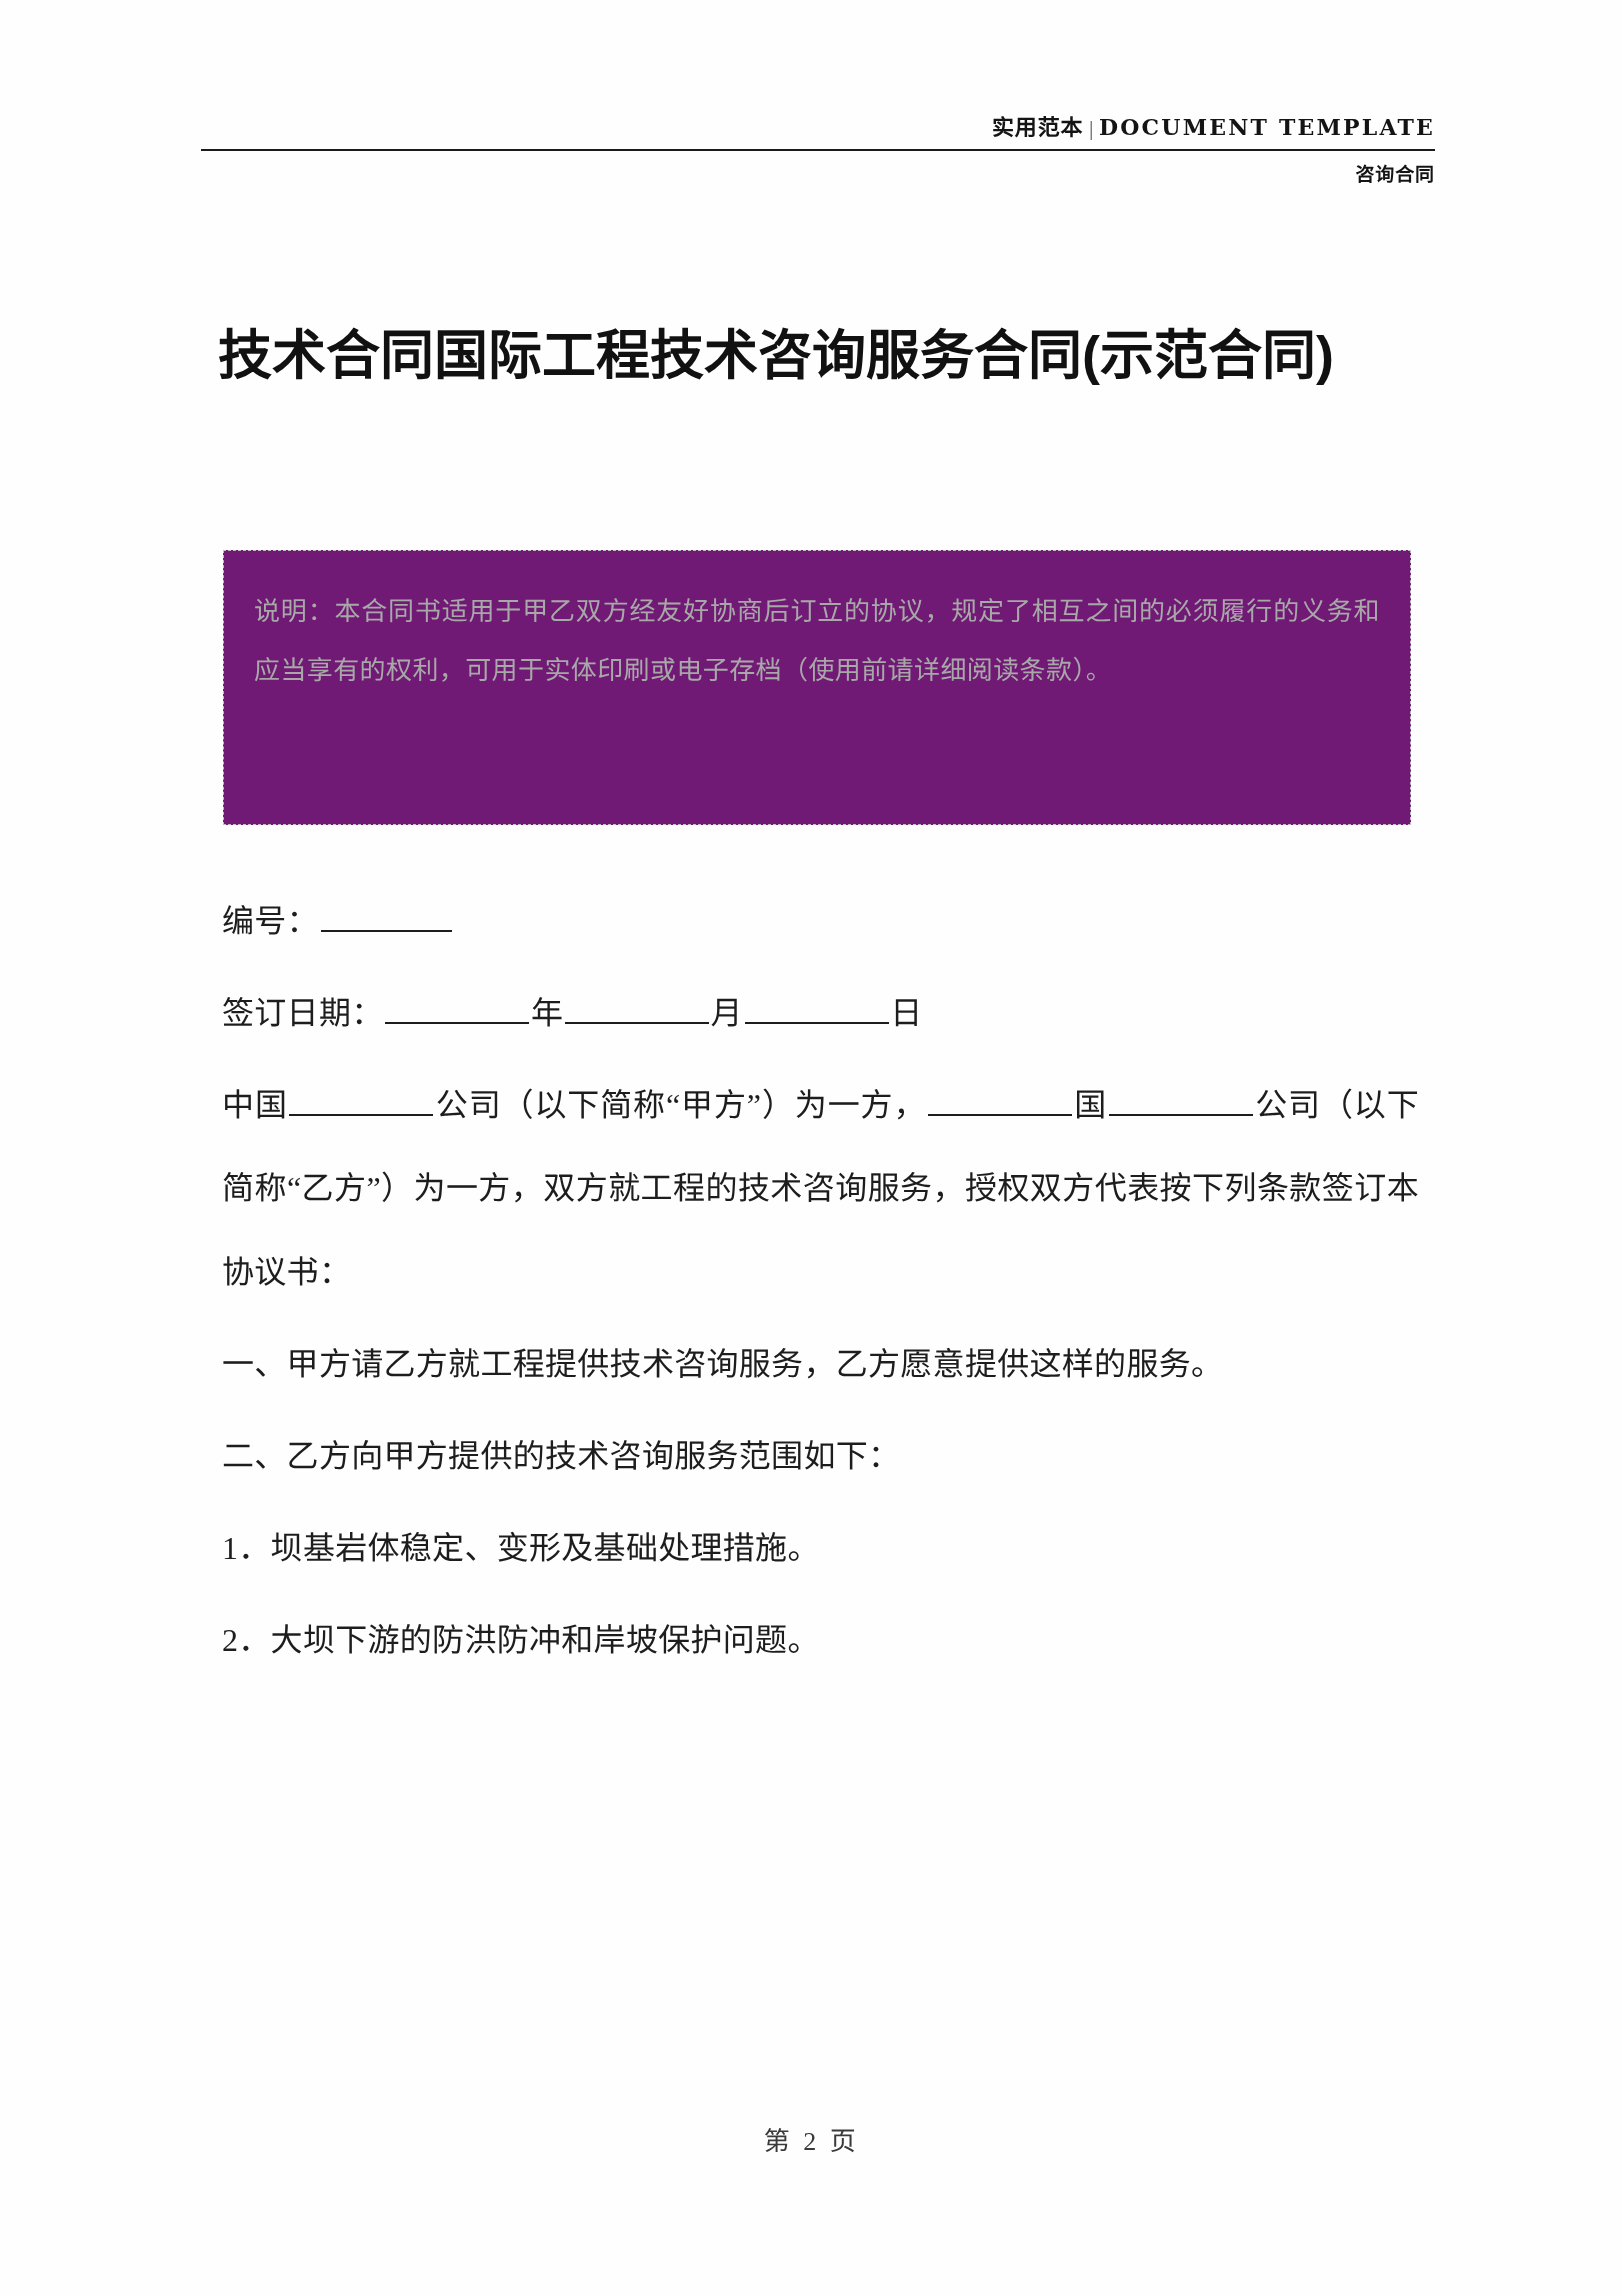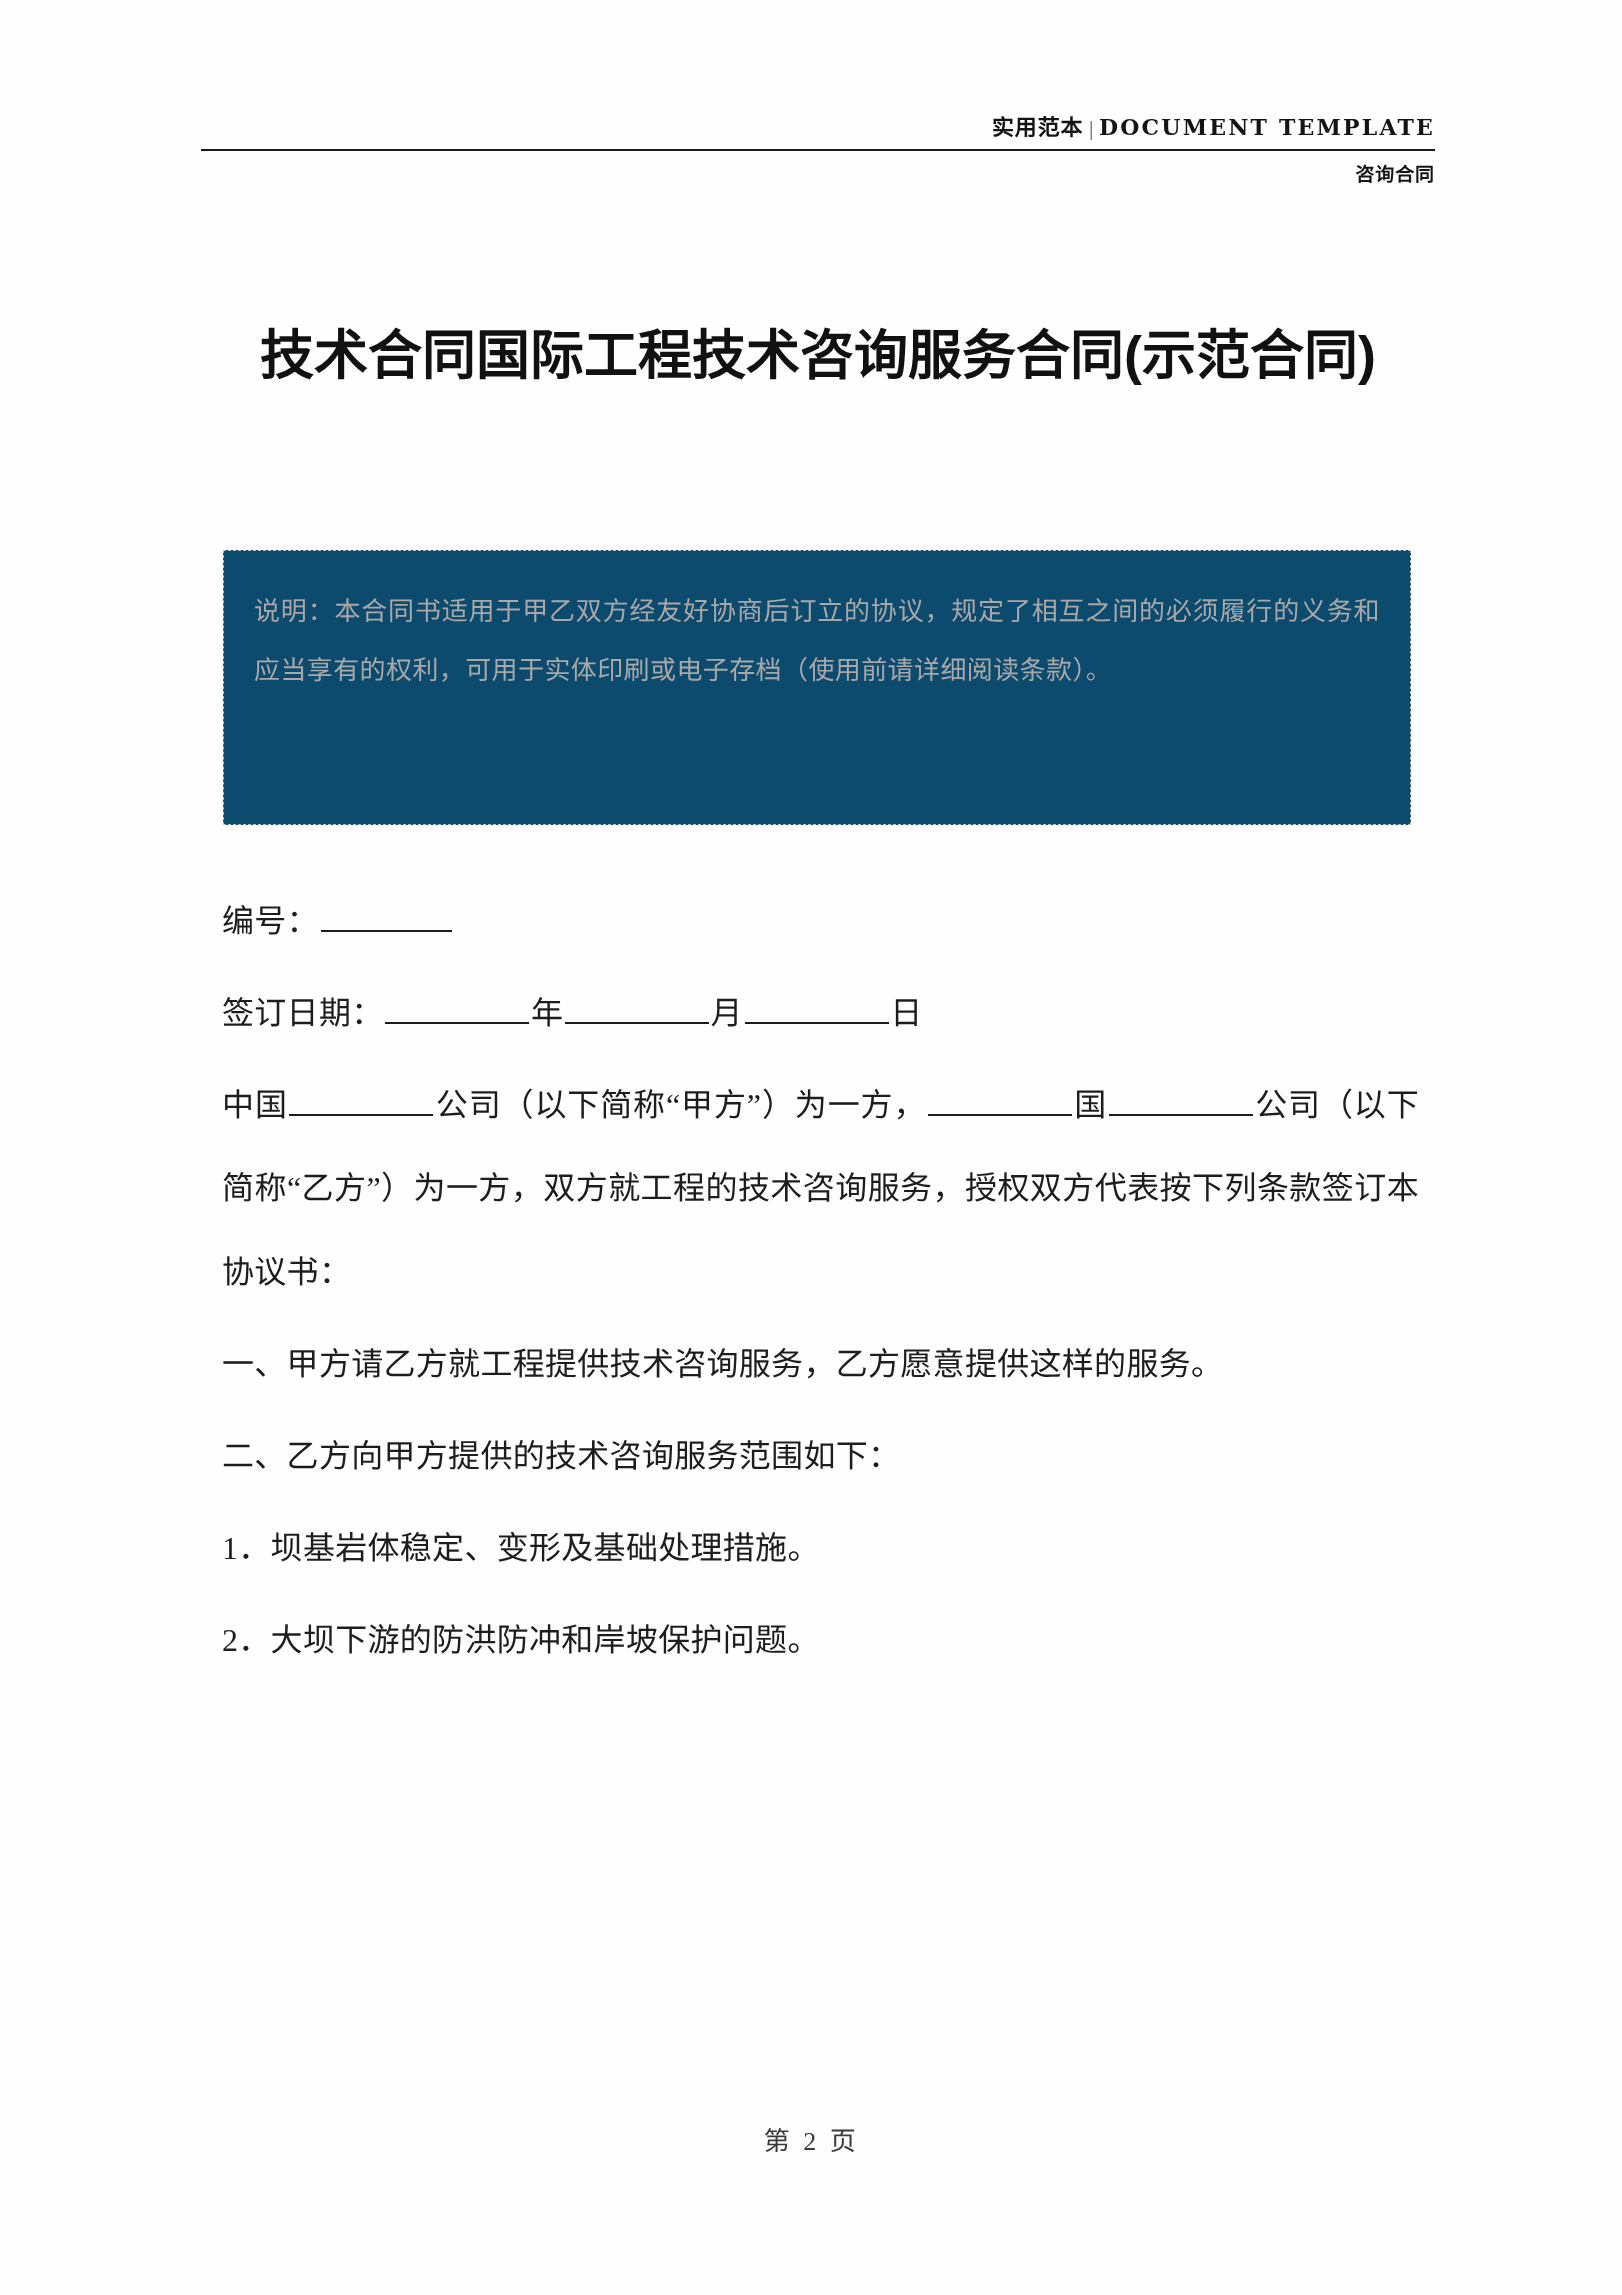--- a/index.html
+++ b/index.html
@@ -74,39 +74,39 @@
     letter-spacing: 0.9px;
     color: #141414;
   }
 
   
   .doc-title {
     position: absolute;
     left: 218px;
     right: 205px;
     top: 281px;
-    text-align: center;
+    text-align: left;
     font-family: "Liberation Sans", "DejaVu Sans", sans-serif;
     font-weight: bold;
     font-size: 54px;
     line-height: 1.42;
     letter-spacing: 0px;
     color: #111111;
   }
 
   
   .notice-box {
     position: absolute;
     left: 223px;
     top: 550px;
     width: 1188px;
     height: 275px;
     box-sizing: border-box;
     border: 1.7px dashed #c0c0c0;
-    background: #0c4a6e;
+    background: #701a75;
     padding: 31px 30px 26px 30px;
   }
 
   .notice-text {
     font-family: "Liberation Serif", "DejaVu Serif", serif;
     font-size: 26px;
     line-height: 2.28;
     color: #a8a8a8;
     text-align: justify;
     letter-spacing: 0.4px;

